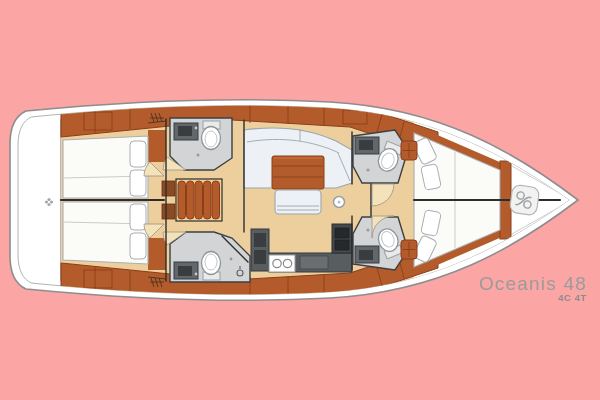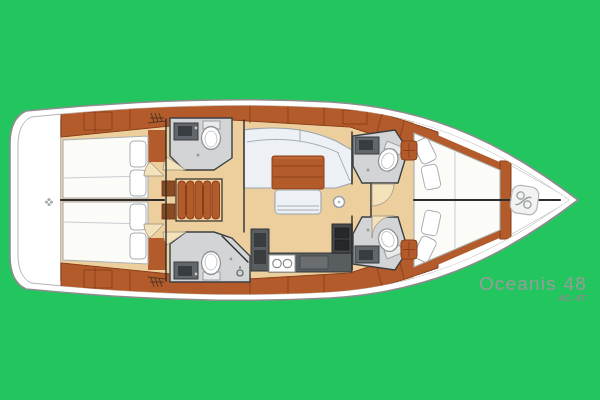--- a/index.html
+++ b/index.html
@@ -1,16 +1,16 @@
 <!DOCTYPE html>
 <html style="--hull-line: #8d8d8d; --hull-line2: #b3b3b3; --floor: #eccf9d; --wood: #b45b2c; --wood-dark: #8a3f18; --wood-light: #cc7740; --berth: #fbfbf8; --berth-line: #a9aeb2; --settee: #edf1f5; --settee-line: #9aa6af; --head-floor: #d2d4d5; --head-line: #3d4043; --fixture: #62676b; --fixture-dark: #393d40; --counter: #585d60; --counter-dark: #35393b; --burner: #26292b; --door: #f3e2ba; --door-line: #9a9287; --partition: #2d2d2d; --chain: #99a1a6; --text: #9b9b9b; --text2: #8c8c8c;"><head>
 <meta charset="utf-8">
 <style>
   html,body{margin:0;padding:0;background:#fff;}
-  .canvas{position:relative;width:600px;height:400px;background:#22c55e;overflow:hidden;
+  .canvas{position:relative;width:600px;height:400px;background:#fca5a5;overflow:hidden;
           font-family:"Liberation Sans", sans-serif;}
   svg{display:block;}
   .hull-outer{fill:#ffffff;stroke:var(--hull-line);stroke-width:1.6;}
   .hull-inner{fill:none;stroke:var(--hull-line2);stroke-width:1;}
   .floor{fill:var(--floor);}
   .wood{fill:var(--wood);stroke:var(--wood-dark);stroke-width:1;}
   .wood-nostroke{fill:var(--wood);}
   .seam{stroke:var(--wood-dark);stroke-width:0.9;}
   .berth{fill:var(--berth);stroke:var(--berth-line);stroke-width:1.1;}
   .pillow{fill:#ffffff;stroke:var(--berth-line);stroke-width:1;}

